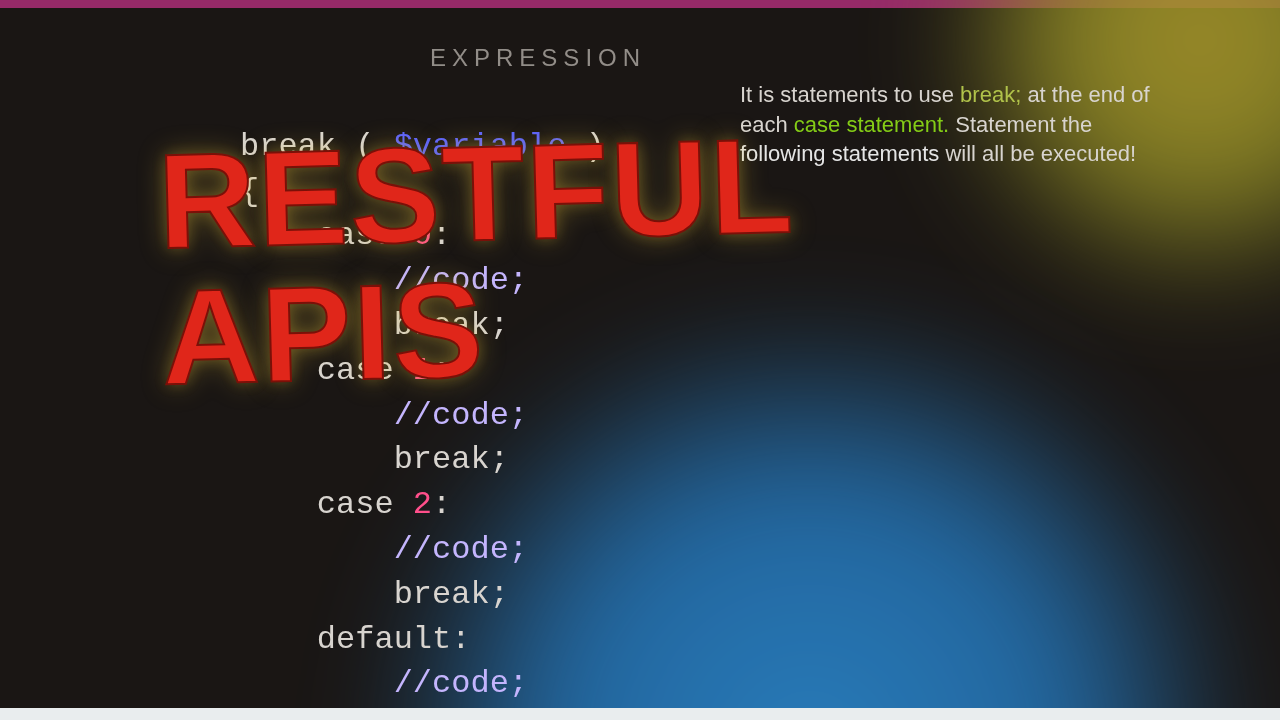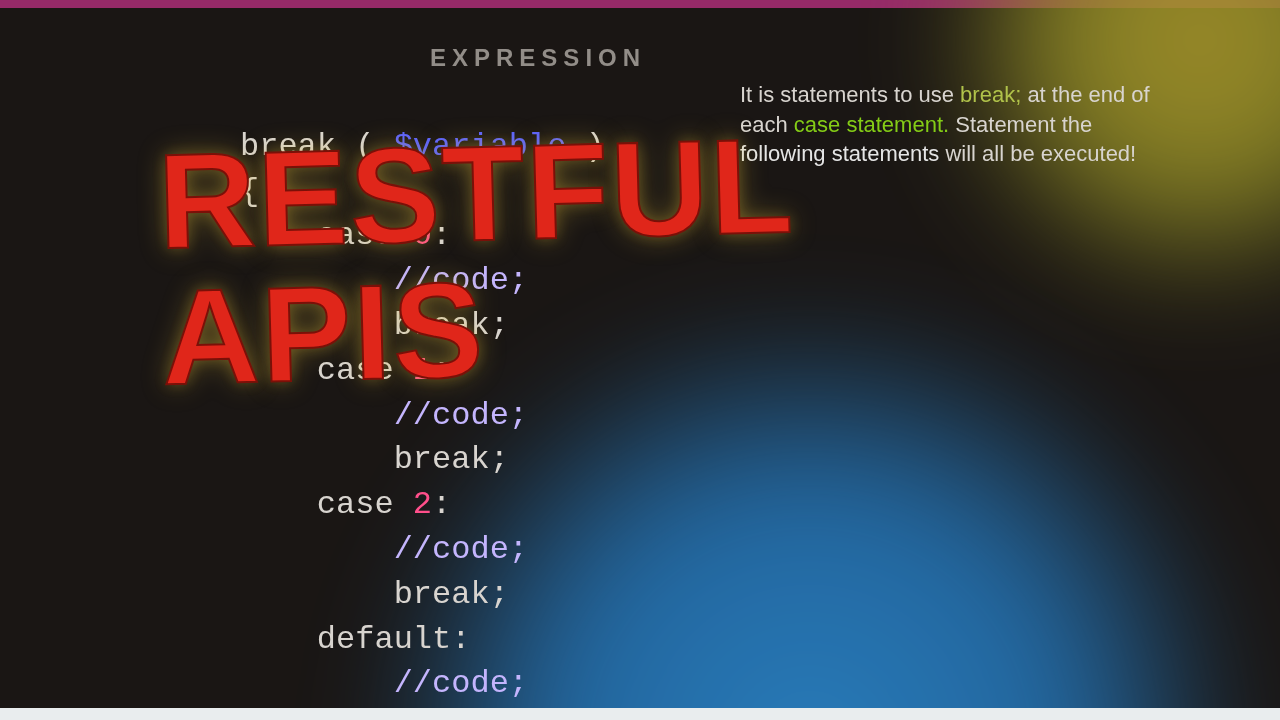--- a/index.html
+++ b/index.html
@@ -2,21 +2,21 @@
 <html><head>
 <meta charset="utf-8">
 <style>
   html,body{margin:0;padding:0;width:1280px;height:720px;overflow:hidden;background:#1a1614;font-family:"Helvetica Neue",Arial,sans-serif;}
   .stage{position:relative;width:1280px;height:720px;background:#1a1614;}
   .topbar{position:absolute;top:0;left:0;right:0;height:8px;background:#962a68;}
   .bottombar{position:absolute;bottom:0;left:0;right:0;height:12px;background:#e9edee;}
   .blob{position:absolute;border-radius:50%;filter:blur(50px);opacity:.85;pointer-events:none;}
   .blob-yellow{width:520px;height:520px;right:-180px;top:-220px;background:radial-gradient(circle,#b8a32e 0%,#8e8a26 40%,rgba(26,22,20,0) 72%);}
   .blob-blue{width:900px;height:900px;left:360px;top:300px;background:radial-gradient(circle,#2c8fd9 0%,#2474b6 40%,rgba(26,22,20,0) 70%);}
-  .expr-label{position:absolute;left:430px;top:44px;color:#928d88;font-size:24px;letter-spacing:6px;font-weight:700;}
+  .expr-label{position:absolute;left:430px;top:44px;color:#928d88;font-size:24px;letter-spacing:6px;font-weight:400;}
   .code{position:absolute;left:240px;top:80px;font-family:Menlo,Consolas,"Courier New",monospace;font-size:32px;line-height:1.4;color:#d8d4cf;white-space:pre;}
   .tok-var{color:#5a62ff;}
   .tok-num{color:#ff4f8b;}
   .tok-com{color:#c4b5fd;}
   .notes{position:absolute;left:740px;top:80px;width:420px;color:#d8d4cf;font-size:22px;line-height:1.35;}
   .notes p{margin:0 0 48px 0;font-weight:300;}
   .n-break{color:#b0c24a;}
   .n-case{color:#84cc16;}
   .n-follow{color:#e5e5e5;}
   .n-default{color:#c94fc2;}

